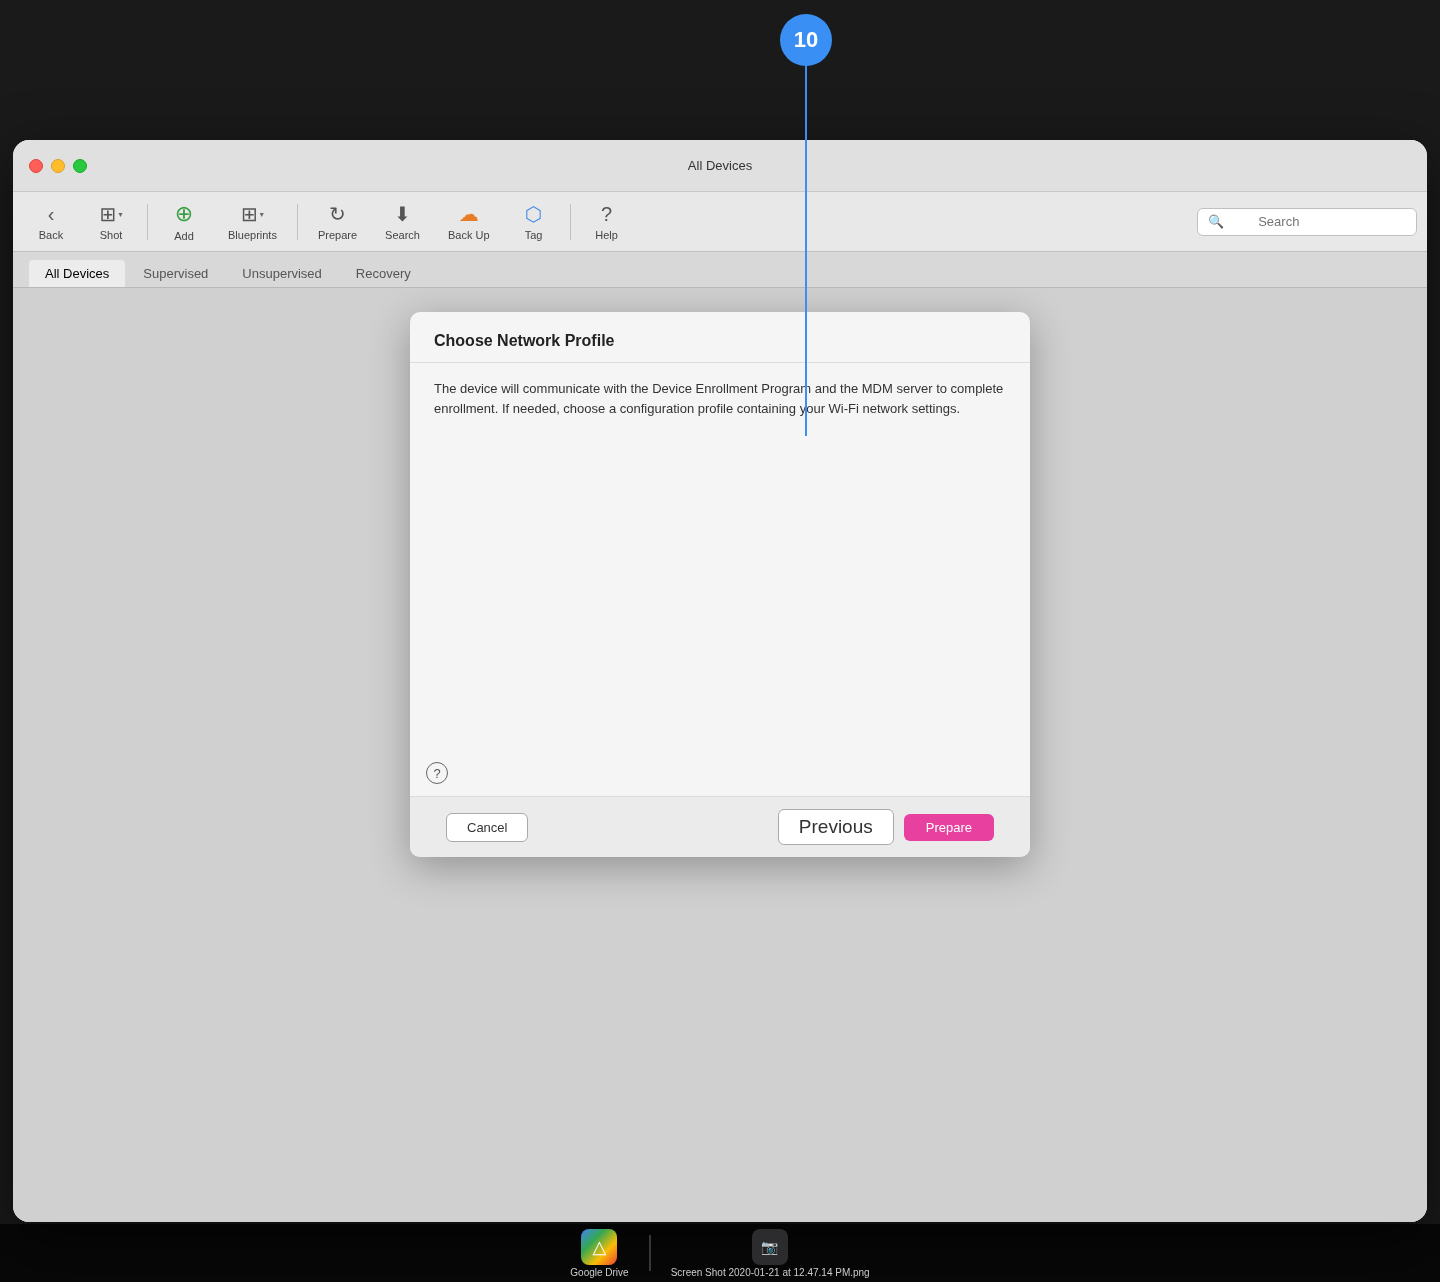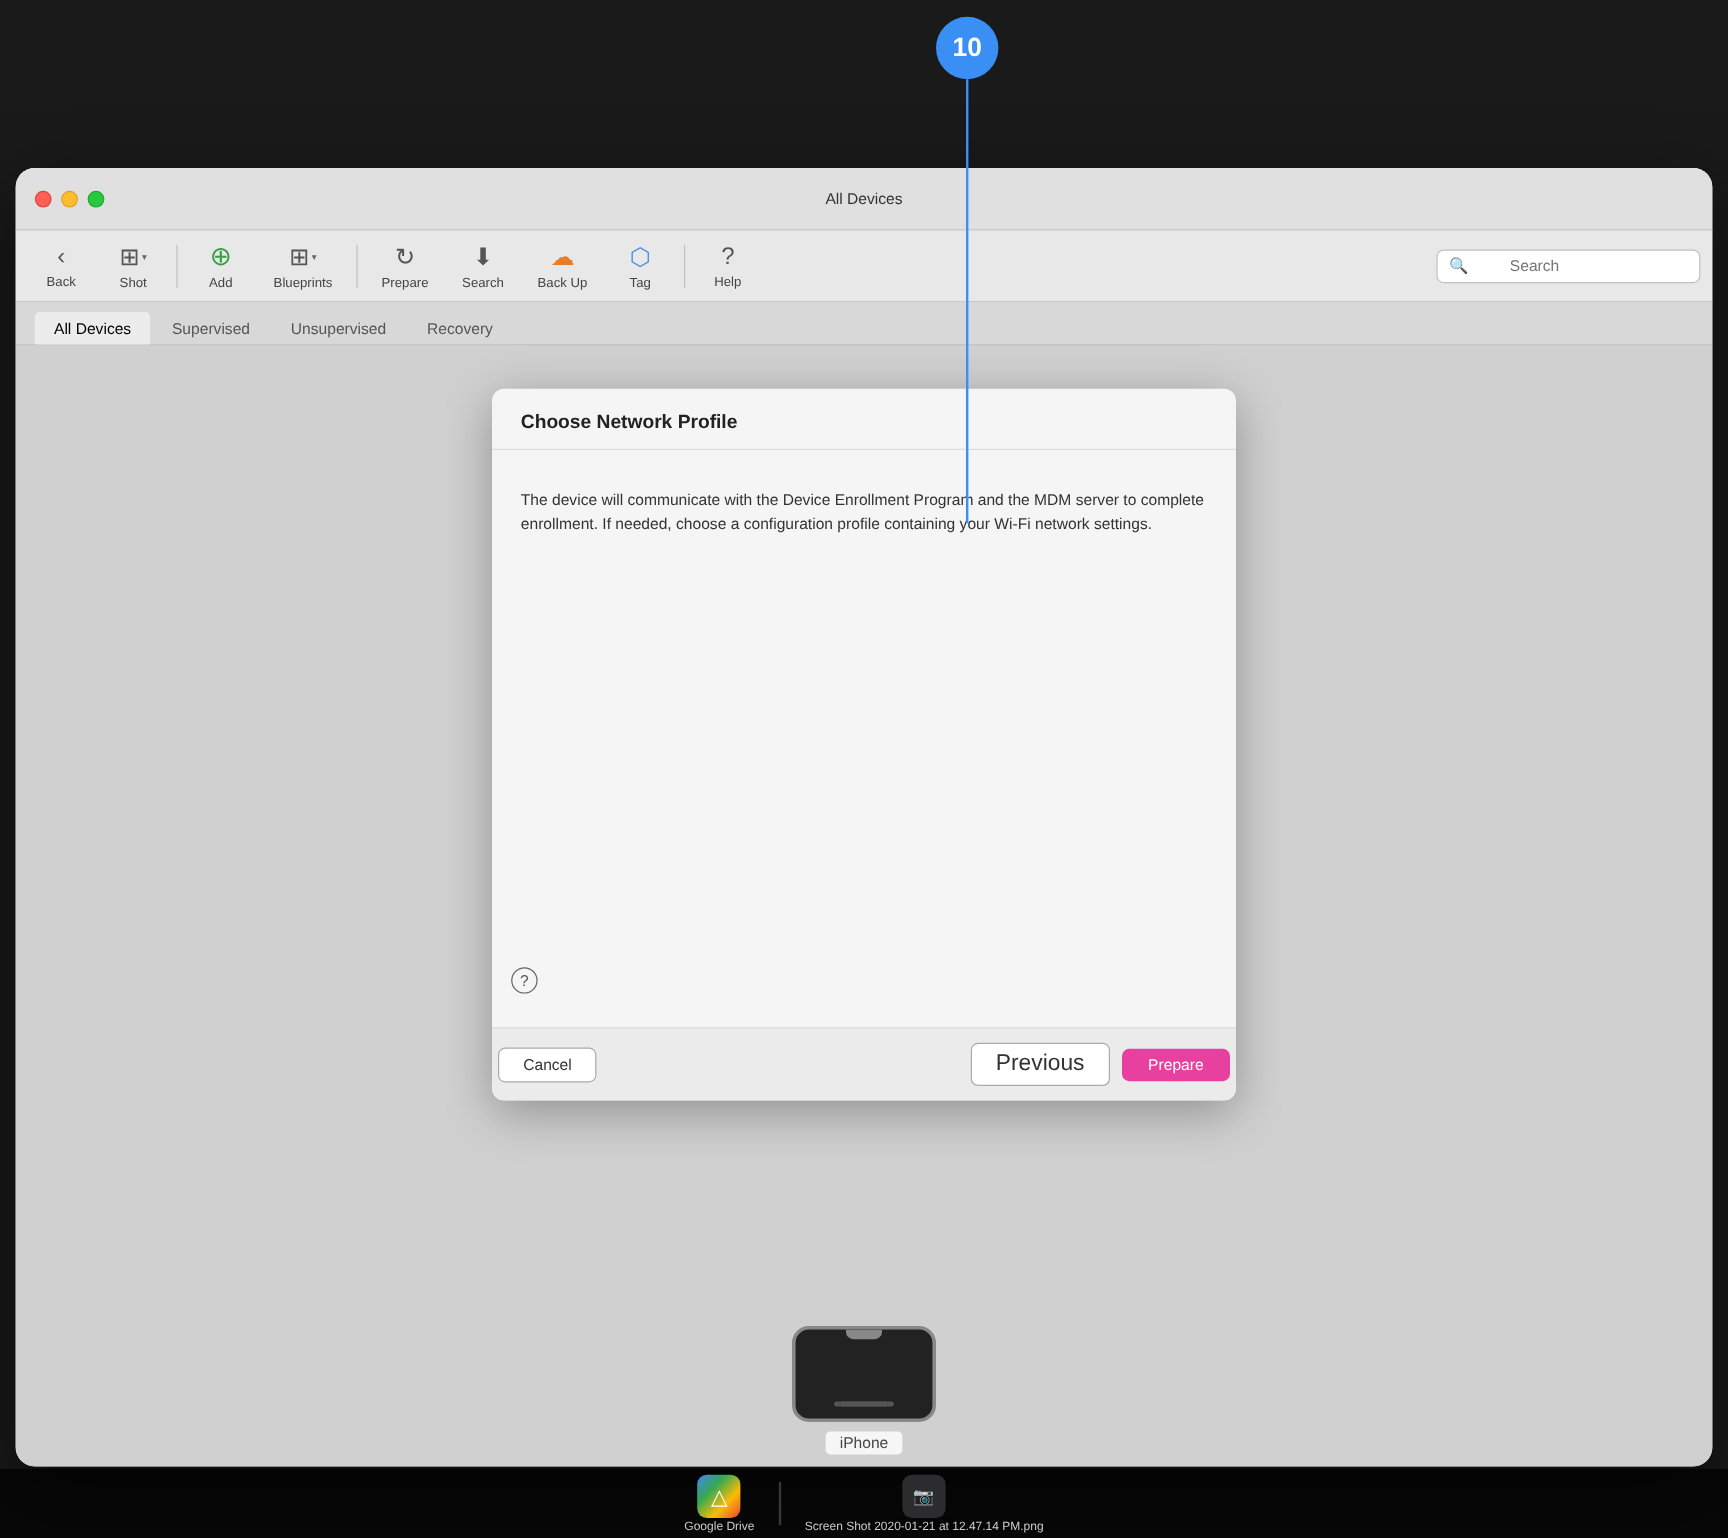--- a/index.html
+++ b/index.html
@@ -189,22 +189,21 @@
 
     
     .dialog {
       background: #f5f5f5;
       border-radius: 10px;
       width: 620px;
       box-shadow: 0 10px 40px rgba(0,0,0,0.3);
       overflow: hidden;
       display: flex;
       flex-direction: column;
-      margin-top: 16px;
-      gap: 16px;
+      margin-top: 4px;
     }
 
     .dialog-header {
       padding: 20px 24px 12px;
       border-bottom: 1px solid #ddd;
     }
 
     .dialog-title {
       font-size: 16px;
       font-weight: 600;
@@ -298,21 +297,21 @@
       align-items: center;
       justify-content: center;
       font-size: 13px;
       color: #555;
       cursor: pointer;
     }
 
     .dialog-footer {
       background: #ebebeb;
       border-top: 1px solid #ddd;
-      padding: 12px 5px;
+      padding: 12px 36px;
       display: flex;
       align-items: center;
       justify-content: space-between;
     }
 
     .btn-cancel {
       background: white;
       border: 1px solid #aaa;
       border-radius: 6px;
       padding: 6px 20px;
@@ -553,27 +552,20 @@
       <div class="dialog-footer">
         <button class="btn-cancel">Cancel</button>
         <div class="footer-right">
           <button class="btn-previous">Previous</button>
           <button class="btn-prepare">Prepare</button>
         </div>
       </div>
 
     </div>
 
-    <div style="position:absolute; bottom: 10px; left:50%; transform:translateX(-50%); display:flex; flex-direction:column; align-items:center; gap:8px;">
-      <div class="iphone-device">
-        <div class="iphone-notch"></div>
-        <div style="width:50px; height:4px; background:#555; border-radius:2px; position:absolute; bottom:10px;"></div>
-      </div>
-      <div class="iphone-label">iPhone</div>
-    </div>
 
   </div>
 
 </div>
 
 <div class="dock-bar">
   <div class="dock-item">
     <div class="dock-icon gdrive-icon">
       <span style="font-size:18px; color:white;">△</span>
     </div>

